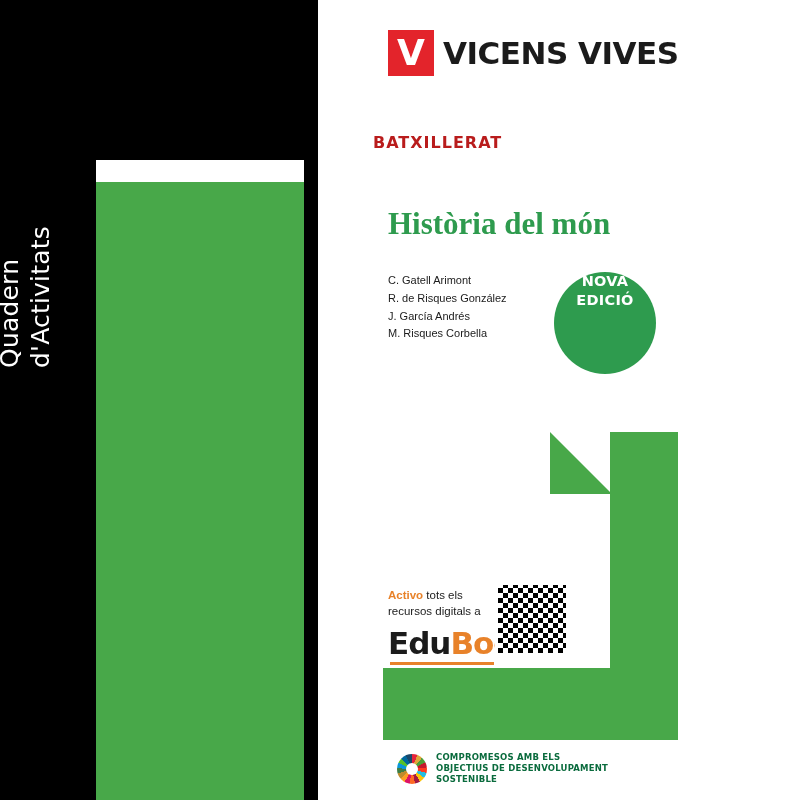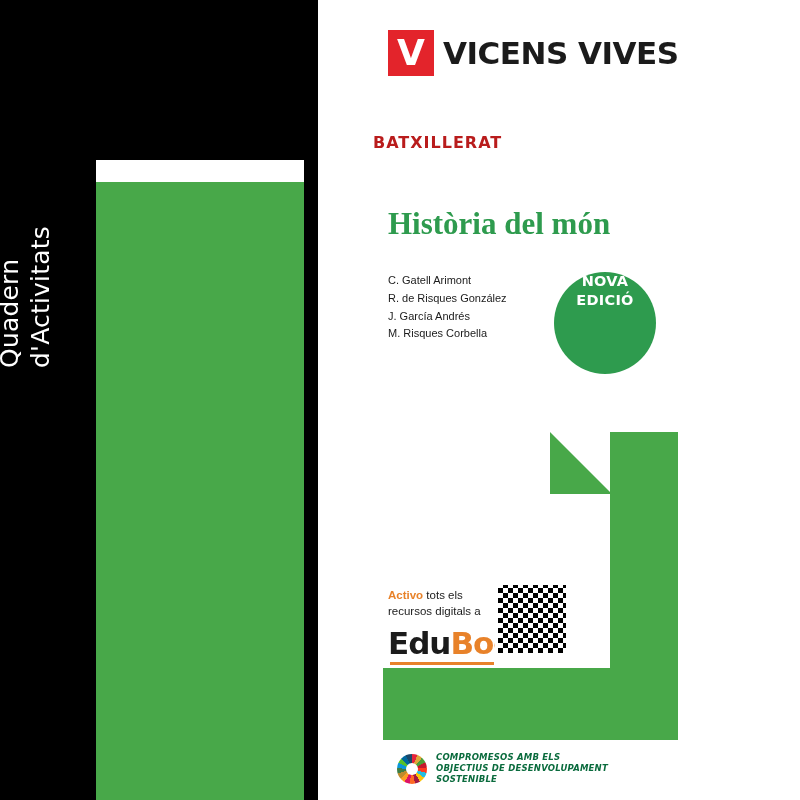--- a/index.html
+++ b/index.html
@@ -276,21 +276,20 @@
     border: 3px solid #ffffff;
   }
 
   
   .ods {
     position: absolute;
     left: 42px;
     top: 752px;
     display: flex;
     align-items: center;
-    font-style: italic;
   }
   .ods-wheel {
     width: 30px;
     height: 30px;
     border-radius: 50%;
     background: conic-gradient(
       #e5243b 0deg 21deg, #dda63a 21deg 42deg, #4c9f38 42deg 63deg,
       #c5192d 63deg 84deg, #ff3a21 84deg 105deg, #26bde2 105deg 126deg,
       #fcc30b 126deg 147deg, #a21942 147deg 168deg, #fd6925 168deg 189deg,
       #dd1367 189deg 210deg, #fd9d24 210deg 231deg, #bf8b2e 231deg 252deg,

